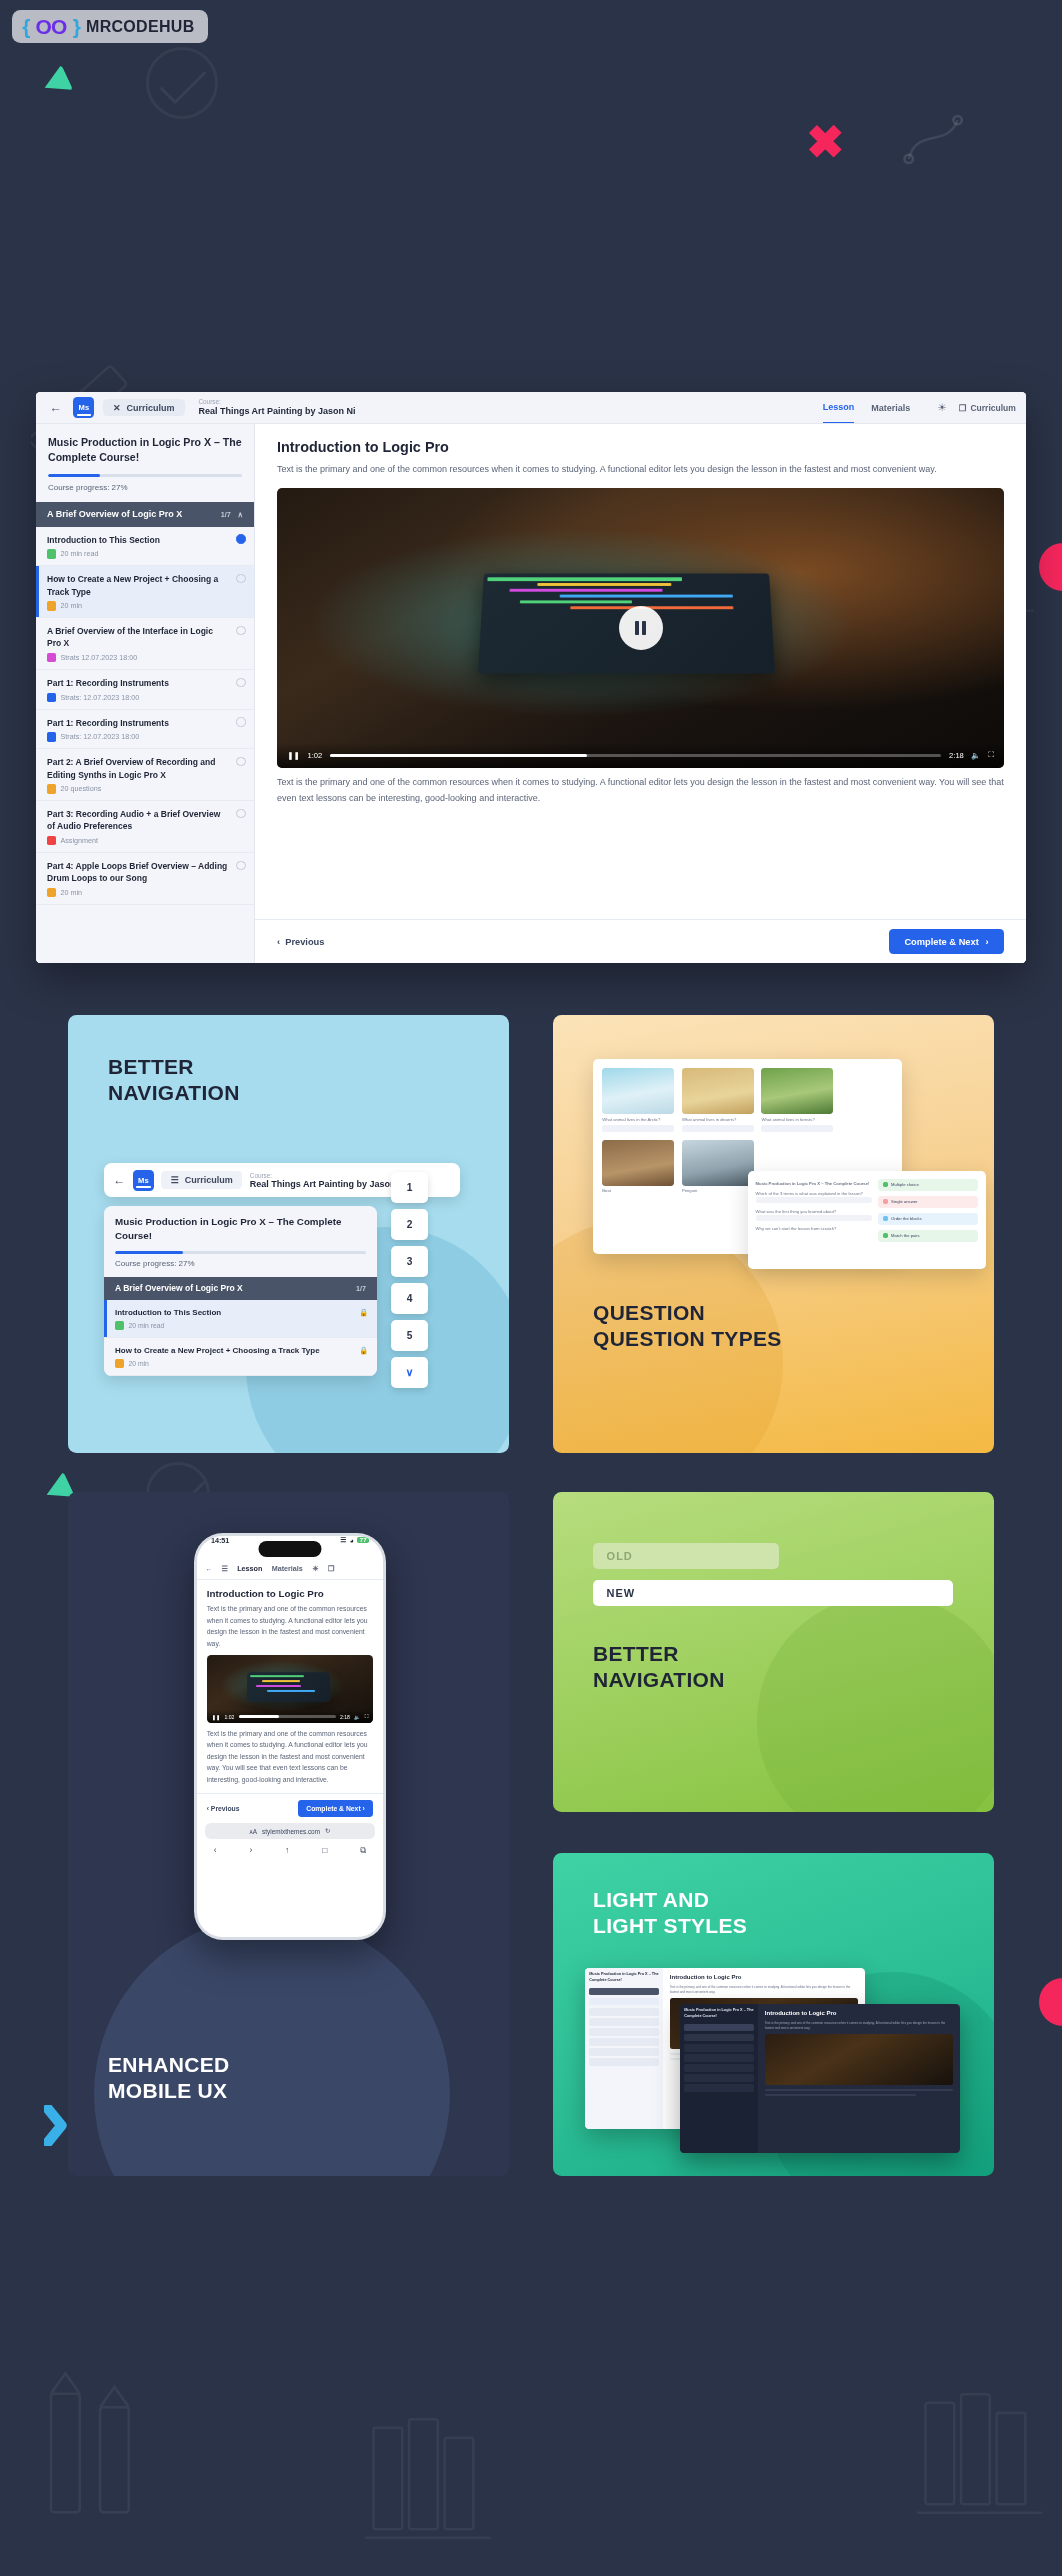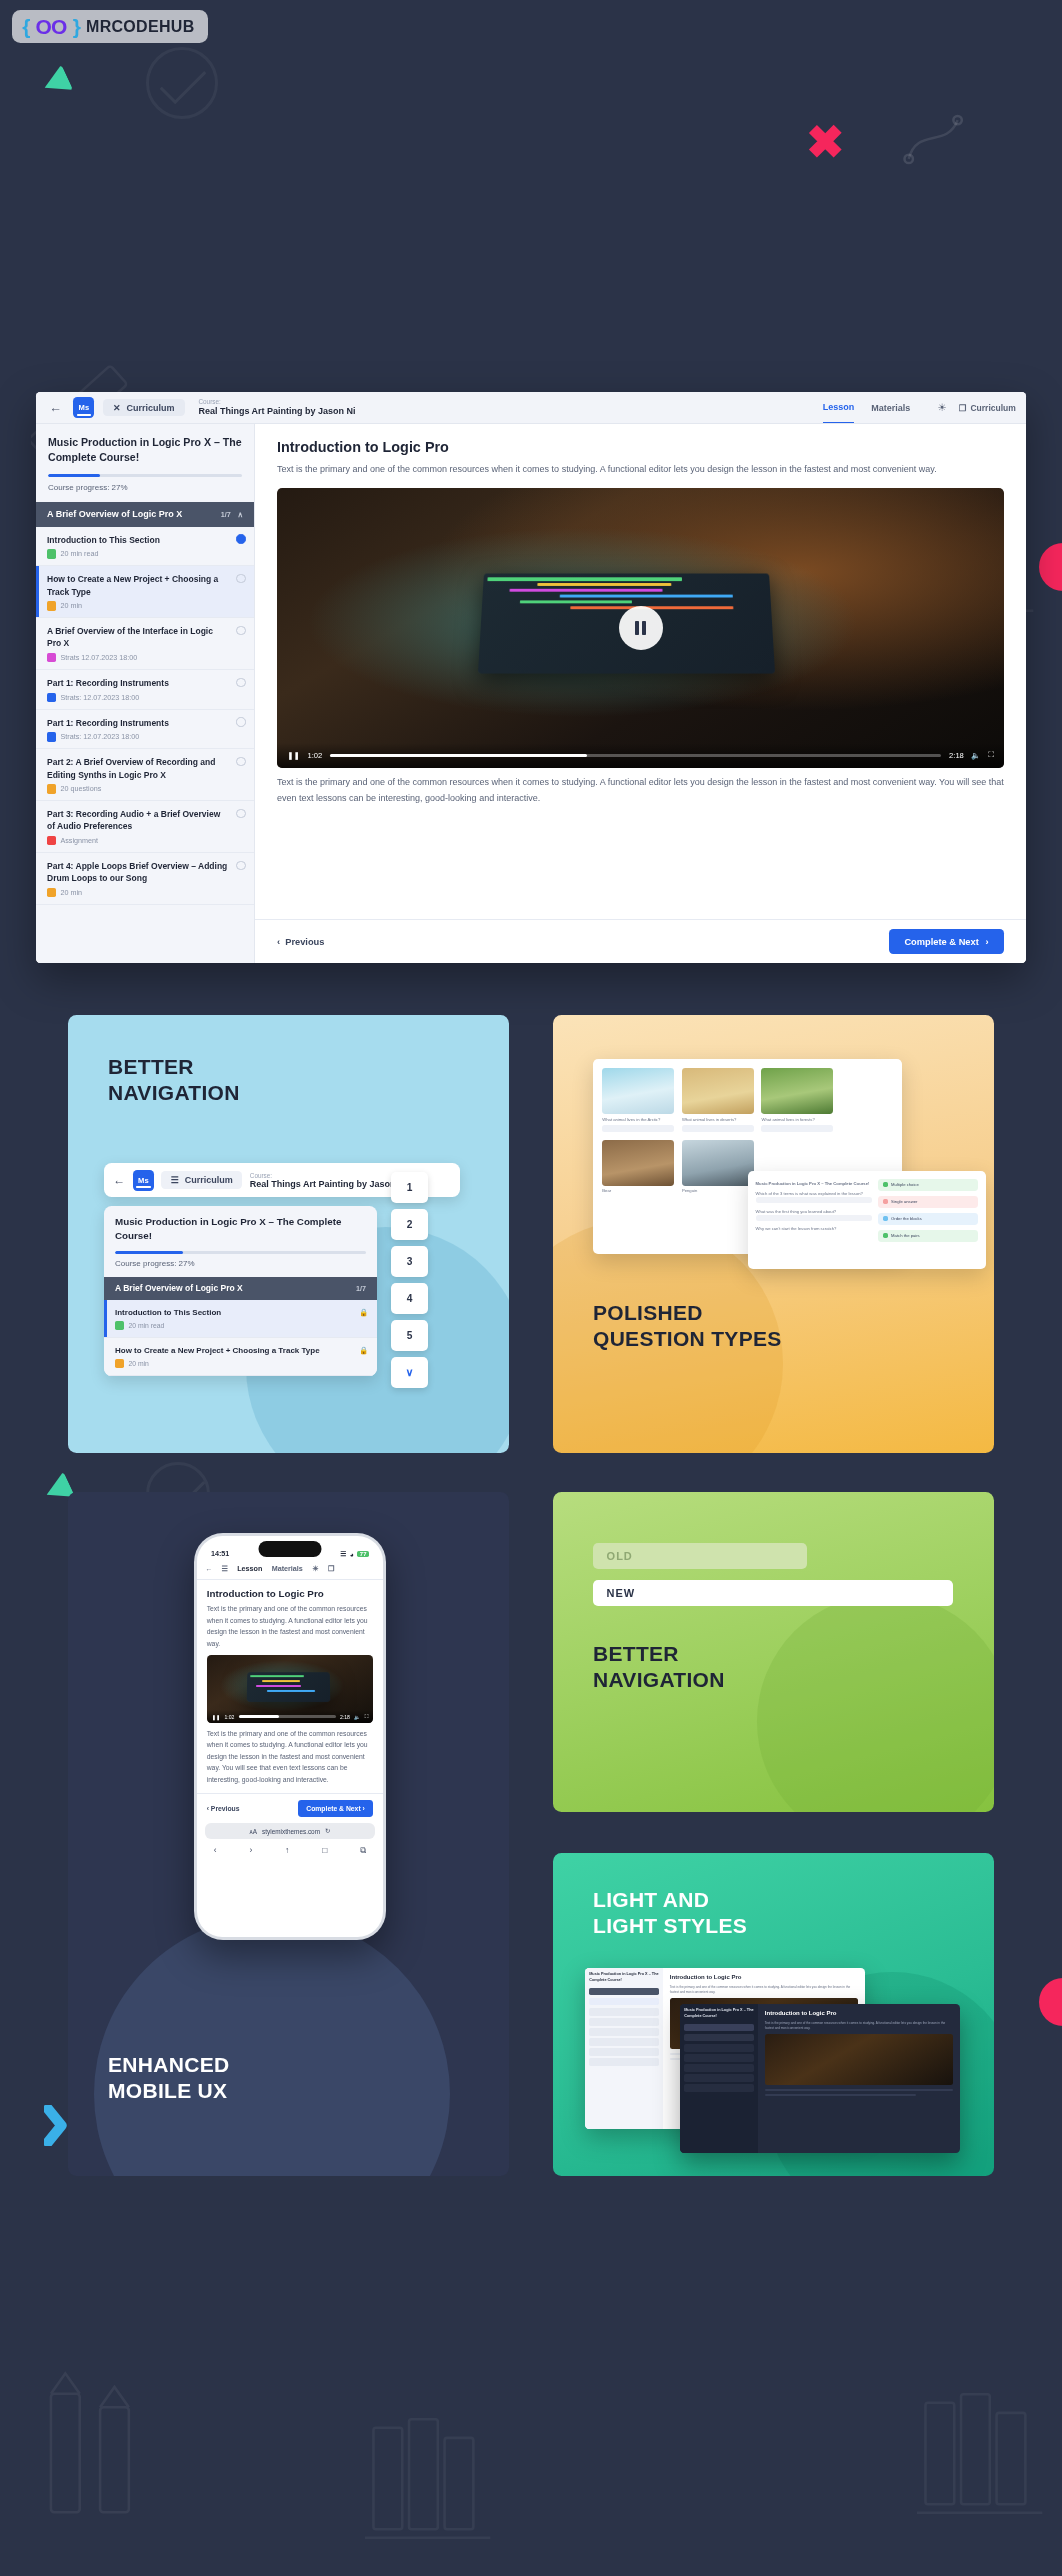--- a/index.html
+++ b/index.html
@@ -234,21 +234,21 @@
 
   
   #card-m { left:0; top:477px; width:441px; height:684px; background:#2e3650; }
   #card-m .blob{width:356px;height:356px;background:#3a4767;left:25.5px;top:424px;}
   #card-m .card-h{color:#fff;}
   .phone{
     position:absolute;left:126px;top:41px;width:192px;height:407px;background:#d8dce3;
     border-radius:29px;padding:3.4px;z-index:4;box-shadow:0 15.3px 37px rgba(0,0,0,0.4);
   }
   .phone-in{background:#fff;border-radius:25.5px;height:100%;overflow:hidden;position:relative;}
-  .ph-status{height:22px;display:flex;align-items:flex-end;justify-content:space-between;padding:0 13.6px;font-size:7.2px;font-weight:700;color:#1f2536;}
+  .ph-status{height:22px;display:flex;align-items:flex-start;justify-content:space-between;padding:0 13.6px;font-size:7.2px;font-weight:700;color:#1f2536;}
   .ph-notch{position:absolute;left:50%;transform:translateX(-50%);top:4.2px;width:63px;height:16px;background:#111;border-radius:10.2px;}
   .ph-nav{height:22px;border-bottom:0.8px solid #e6eaf2;display:flex;align-items:center;gap:9.3px;padding:0 7.6px;font-size:7.2px;color:#5a6377;font-weight:600;}
   .ph-nav .act{color:#1f2536;font-weight:700;}
   .ph-body{padding:7.6px 9.3px;}
   .ph-h{font-size:9.8px;font-weight:700;color:#1f2536;}
   .ph-p{font-size:6.8px;color:#5a6377;line-height:1.7;margin-top:4.2px;}
   .ph-vid{
     margin-top:6px;height:68px;border-radius:4.2px;position:relative;overflow:hidden;
     background:radial-gradient(ellipse at 45% 45%,#3c6f6b 0%,rgba(60,111,107,0) 48%),
                linear-gradient(150deg,#241a12,#3a2a1b 32%,#14100c 100%);
@@ -262,21 +262,21 @@
     margin:0 7.6px;background:#e9ebef;border-radius:6px;height:16px;display:flex;align-items:center;
     justify-content:center;gap:5.1px;font-size:6.4px;color:#3c465e;
   }
   .ph-tabs{display:flex;align-items:center;justify-content:space-around;height:22px;font-size:8.5px;color:#3c465e;}
 
   
   #card-p { left:485px; top:477px; width:441px; height:320px;
             background:linear-gradient(165deg,#b7dd7e 0%,#9ed05f 50%,#86c23f 100%); }
   #card-p .blob{width:255px;height:255px;background:rgba(110,170,50,0.25);left:204px;top:102px;}
   .bar-old,.bar-new{position:absolute;height:25.5px;border-radius:5.1px;display:flex;align-items:center;padding:0 13.6px;font-size:11px;font-weight:800;letter-spacing:1px;z-index:4;}
-  .bar-old{left:40px;top:51px;width:214px;background:#cfe3ad;color:#8fa873;}
+  .bar-old{left:40px;top:51px;width:186px;background:#cfe3ad;color:#8fa873;}
   .bar-new{left:40px;top:88px;width:360px;background:#fff;color:#2b3348;}
   #card-p .card-h{position:absolute;left:40px;top:149px;}
 
   
   #card-d { left:485px; top:838px; width:441px; height:323px;
             background:linear-gradient(160deg,#3fd2a5 0%,#2bbd94 55%,#16a883 100%); }
   #card-d .blob{width:255px;height:255px;background:rgba(10,130,100,0.22);left:212px;top:119px;}
   #card-d .card-h{position:absolute;left:40px;top:34px;color:#fff;}
   .ds-wrap{position:absolute;left:32px;top:115px;width:377px;height:185px;z-index:4;}
   .ds-light{
@@ -638,21 +638,21 @@
             <span class="q-dot" style="background:#6fc1f0"></span>
             <span>Order the blocks</span>
           </div>
           <div class="q-ans" style="background:#e6f7ea">
             <span class="q-dot" style="background:#4ec16a"></span>
             <span>Match the pairs</span>
           </div>
         </div>
       </div>
       <div class="card-h q-h">
-        <div>POLISHED</div>
+        <div>QUESTION</div>
         <div>QUESTION TYPES</div>
       </div>
     </div>
 
     <div class="card" id="card-m">
       <div class="blob"></div>
       <div class="phone">
         <div class="phone-in">
           <div class="ph-status">
             <span>14:51</span>

